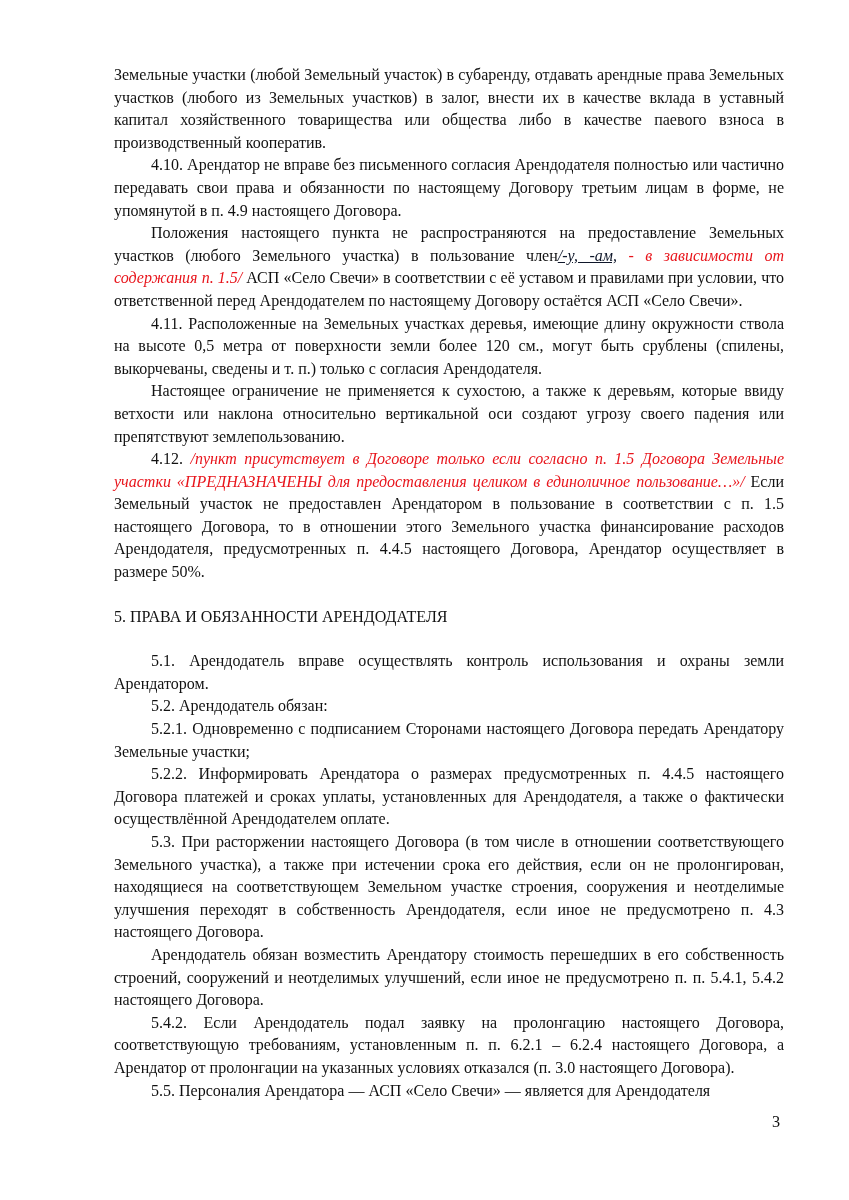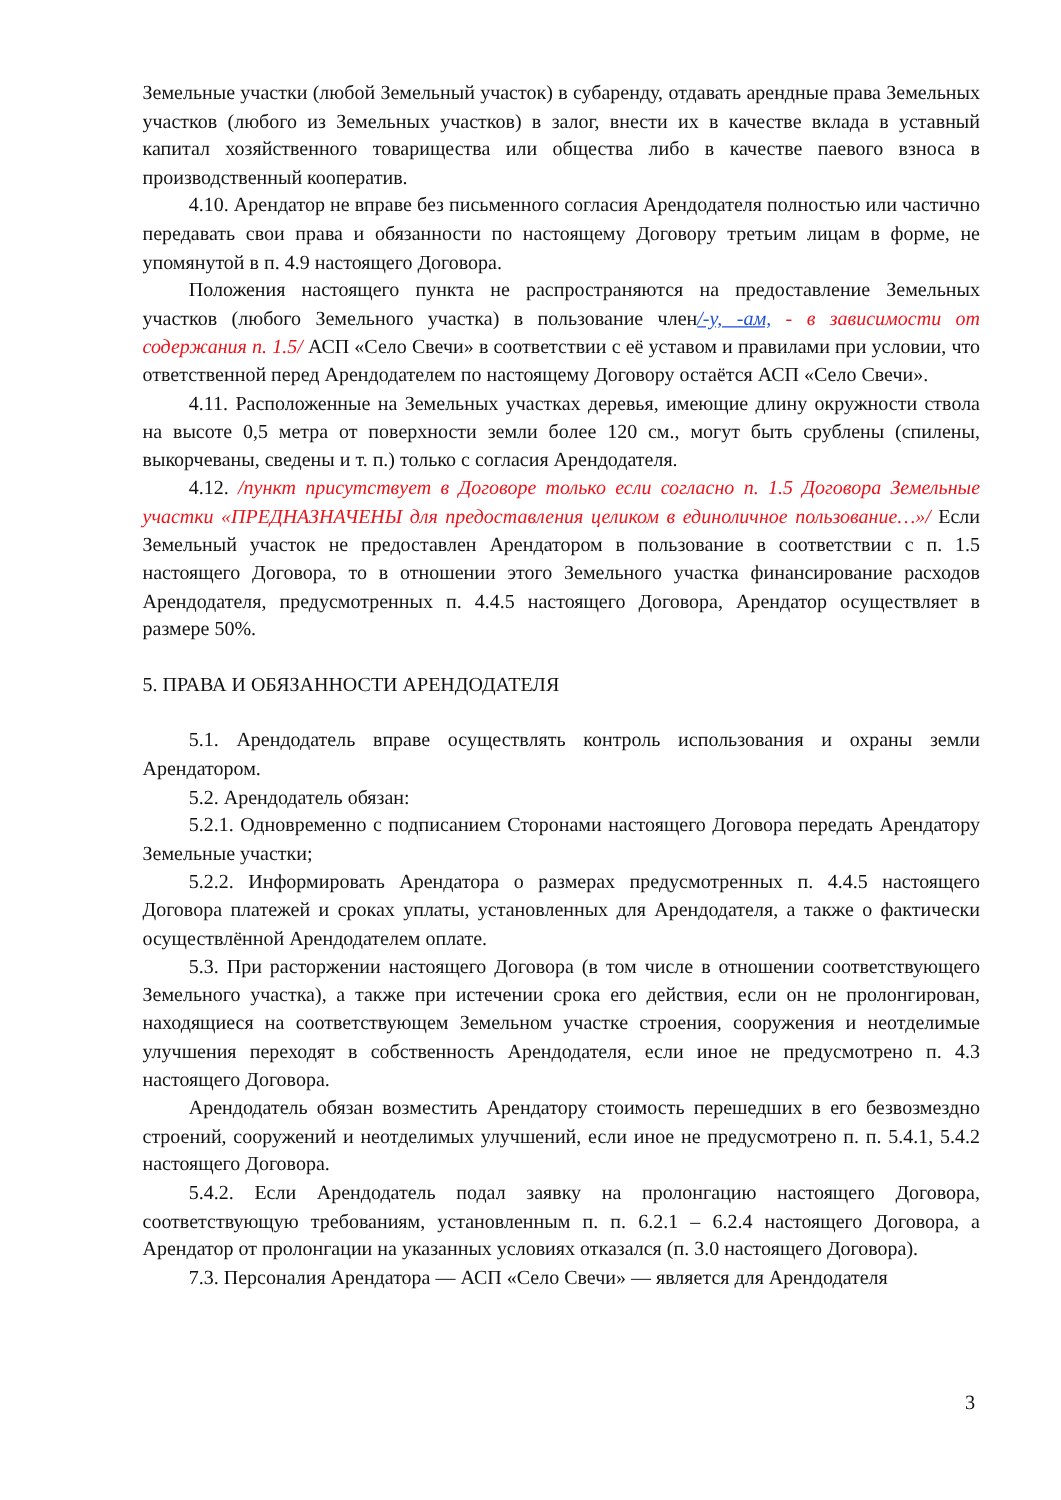--- a/index.html
+++ b/index.html
@@ -11,21 +11,21 @@
     width: 670px;
     font-family: "Liberation Serif", serif;
     font-size: 16px;
     line-height: 22.6px;
     color: #111111;
     text-align: justify;
   }
   .page p { margin: 0; }
   .indent { text-indent: 37px; font-family: Liberation Serif, serif; }
   .red { color: #e8141b; font-style: italic; }
-  .red-u { color: #1d4ed8; font-style: italic; text-decoration: underline; }
+  .red-u { color: #0f172a; font-style: italic; text-decoration: underline; }
   .heading {
     text-align: left;
     margin-top: 22px !important;
     margin-bottom: 22px !important;
   }
   .page-number {
     position: absolute;
     left: 772px;
     top: 1113px;
     font-family: "Liberation Serif", serif;
@@ -34,25 +34,26 @@
   }
 </style>
 </head>
 <body>
 
 <div class="page">
   <p>Земельные участки (любой Земельный участок) в субаренду, отдавать арендные права Земельных участков (любого из Земельных участков) в залог, внести их в качестве вклада в уставный капитал хозяйственного товарищества или общества либо в качестве паевого взноса в производственный кооператив.</p>
   <p class="indent">4.10. Арендатор не вправе без письменного согласия Арендодателя полностью или частично передавать свои права и обязанности по настоящему Договору третьим лицам в форме, не упомянутой в п. 4.9 настоящего Договора.</p>
   <p class="indent"><span>Положения настоящего пункта не распространяются на предоставление Земельных участков (любого Земельного участка) в пользование член</span><span class="red-u">/-у, -ам,</span><span class="red"> - в зависимости от содержания п. 1.5/</span><span> АСП «Село Свечи» в соответствии с её уставом и правилами при условии, что ответственной перед Арендодателем по настоящему Договору остаётся АСП «Село Свечи».</span></p>
   <p class="indent">4.11. Расположенные на Земельных участках деревья, имеющие длину окружности ствола на высоте 0,5 метра от поверхности земли более 120 см., могут быть срублены (спилены, выкорчеваны, сведены и т. п.) только с согласия Арендодателя.</p>
+  <p class="indent">Настоящее ограничение не применяется к сухостою, а также к деревьям, которые ввиду ветхости или наклона относительно вертикальной оси создают угрозу своего падения или препятствуют землепользованию.</p>
   <p class="indent"><span>4.12. </span><span class="red">/пункт присутствует в Договоре только если согласно п. 1.5 Договора Земельные участки «ПРЕДНАЗНАЧЕНЫ для предоставления целиком в единоличное пользование…»/</span><span> Если Земельный участок не предоставлен Арендатором в пользование в соответствии с п. 1.5 настоящего Договора, то в отношении этого Земельного участка финансирование расходов Арендодателя, предусмотренных п. 4.4.5 настоящего Договора, Арендатор осуществляет в размере 50%.</span></p>
   <p class="heading">5. ПРАВА И ОБЯЗАННОСТИ АРЕНДОДАТЕЛЯ</p>
   <p class="indent">5.1. Арендодатель вправе осуществлять контроль использования и охраны земли Арендатором.</p>
   <p class="indent">5.2. Арендодатель обязан:</p>
   <p class="indent">5.2.1. Одновременно с подписанием Сторонами настоящего Договора передать Арендатору Земельные участки;</p>
   <p class="indent">5.2.2. Информировать Арендатора о размерах предусмотренных п. 4.4.5 настоящего Договора платежей и сроках уплаты, установленных для Арендодателя, а также о фактически осуществлённой Арендодателем оплате.</p>
   <p class="indent">5.3. При расторжении настоящего Договора (в том числе в отношении соответствующего Земельного участка), а также при истечении срока его действия, если он не пролонгирован, находящиеся на соответствующем Земельном участке строения, сооружения и неотделимые улучшения переходят в собственность Арендодателя, если иное не предусмотрено п. 4.3 настоящего Договора.</p>
-  <p class="indent">Арендодатель обязан возместить Арендатору стоимость перешедших в его безвозмездно строений, сооружений и неотделимых улучшений, если иное не предусмотрено п. п. 5.4.1, 5.4.2 настоящего Договора.</p>
+  <p class="indent">Арендодатель обязан возместить Арендатору стоимость перешедших в его собственность строений, сооружений и неотделимых улучшений, если иное не предусмотрено п. п. 5.4.1, 5.4.2 настоящего Договора.</p>
   <p class="indent">5.4.2. Если Арендодатель подал заявку на пролонгацию настоящего Договора, соответствующую требованиям, установленным п. п. 6.2.1 – 6.2.4 настоящего Договора, а Арендатор от пролонгации на указанных условиях отказался (п. 3.0 настоящего Договора).</p>
-  <p class="indent">7.3. Персоналия Арендатора — АСП «Село Свечи» — является для Арендодателя</p>
+  <p class="indent">5.5. Персоналия Арендатора — АСП «Село Свечи» — является для Арендодателя</p>
 </div>
 
 <div class="page-number">3</div>
 
 </body></html>

